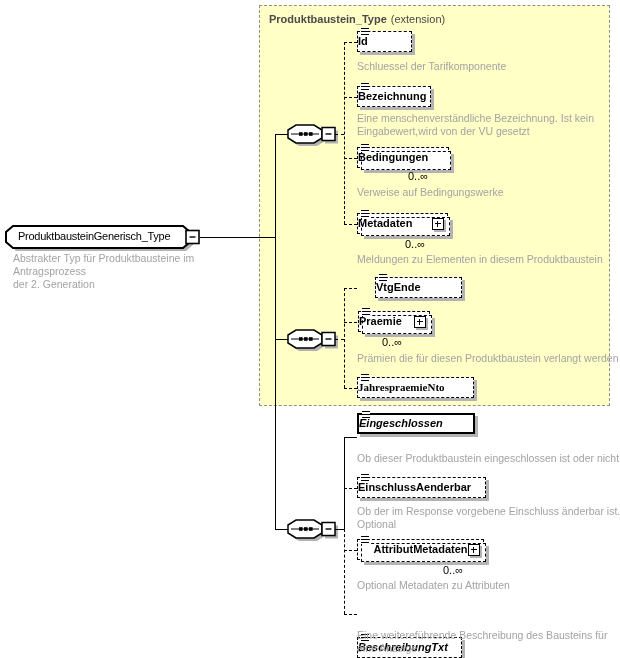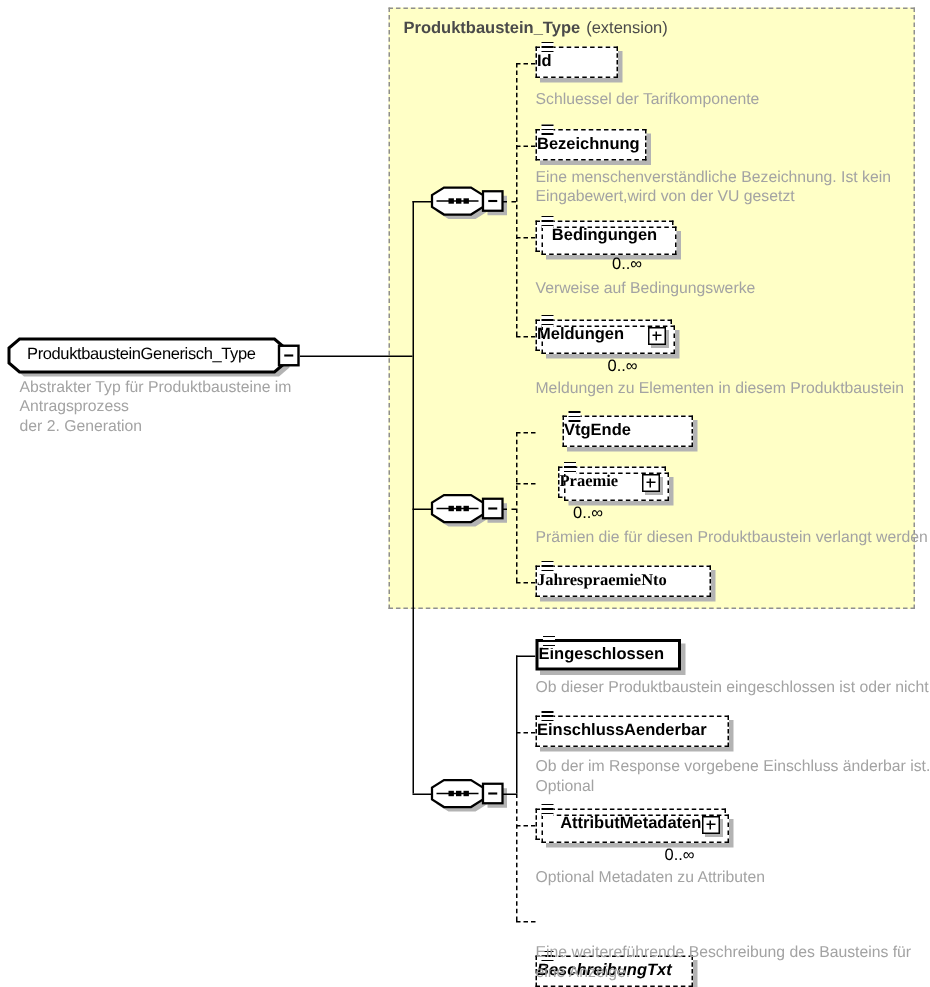--- a/index.html
+++ b/index.html
@@ -167,60 +167,60 @@
 </div>
 <div class="ann" style="left:357px;top:60px;">Schluessel der Tarifkomponente</div>
 
 <div class="el" style="left:357px;top:86px;width:74px;">
   <span class="elicon"></span>
   <span>Bezeichnung</span>
 </div>
 <div class="ann" style="left:357px;top:112px;">Eine menschenverständliche Bezeichnung. Ist kein
 Eingabewert,wird von der VU gesetzt</div>
 
-<div class="el multi" style="left:357px;top:147px;width:92px;text-align:center;">
+<div class="el multi" style="left:357px;top:147px;width:92px;">
   <span class="elicon"></span>
   <span>Bedingungen</span>
 </div>
 <div class="card" style="left:408px;top:170px;">0..∞</div>
 <div class="ann" style="left:357px;top:186px;">Verweise auf Bedingungswerke</div>
 
 <div class="el multi" style="left:357px;top:213px;width:91px;">
   <span class="elicon"></span>
-  <span>Meldungen</span>
+  <span>Metadaten</span>
   <span class="expandbox">
       <span class="h"></span>
       <span class="v"></span>
     </span>
 </div>
 <div class="card" style="left:405px;top:238px;">0..∞</div>
 <div class="ann" style="left:357px;top:253px;">Meldungen zu Elementen in diesem Produktbaustein</div>
 
 <div class="el" style="left:375px;top:277px;width:87px;">
   <span class="elicon"></span>
   <span>VtgEnde</span>
 </div>
 
-<div class="el multi" style="left:372px;top:311px;width:72px;font-family:Liberation Serif, serif;">
+<div class="el multi" style="left:358px;top:311px;width:72px;">
   <span class="elicon"></span>
   <span>Praemie</span>
   <span class="expandbox">
       <span class="h"></span>
       <span class="v"></span>
     </span>
 </div>
 <div class="card" style="left:382px;top:336px;">0..∞</div>
 <div class="ann" style="left:357px;top:352px;">Prämien die für diesen Produktbaustein verlangt werden</div>
 
 <div class="el" style="left:357px;top:377px;width:117px;font-family:Liberation Serif, serif;">
   <span class="elicon"></span>
   <span>JahrespraemieNto</span>
 </div>
 
-<div class="el req" style="left:357px;top:426px;width:97px;">
+<div class="el req" style="left:357px;top:413px;width:118px;font-style:italic;">
   <span class="elicon"></span>
   <span>Eingeschlossen</span>
 </div>
 <div class="ann" style="left:357px;top:452px;">Ob dieser Produktbaustein eingeschlossen ist oder nicht</div>
 
 <div class="el" style="left:357px;top:477px;width:129px;">
   <span class="elicon"></span>
   <span>EinschlussAenderbar</span>
 </div>
 <div class="ann" style="left:357px;top:505px;">Ob der im Response vorgebene Einschluss änderbar ist.

